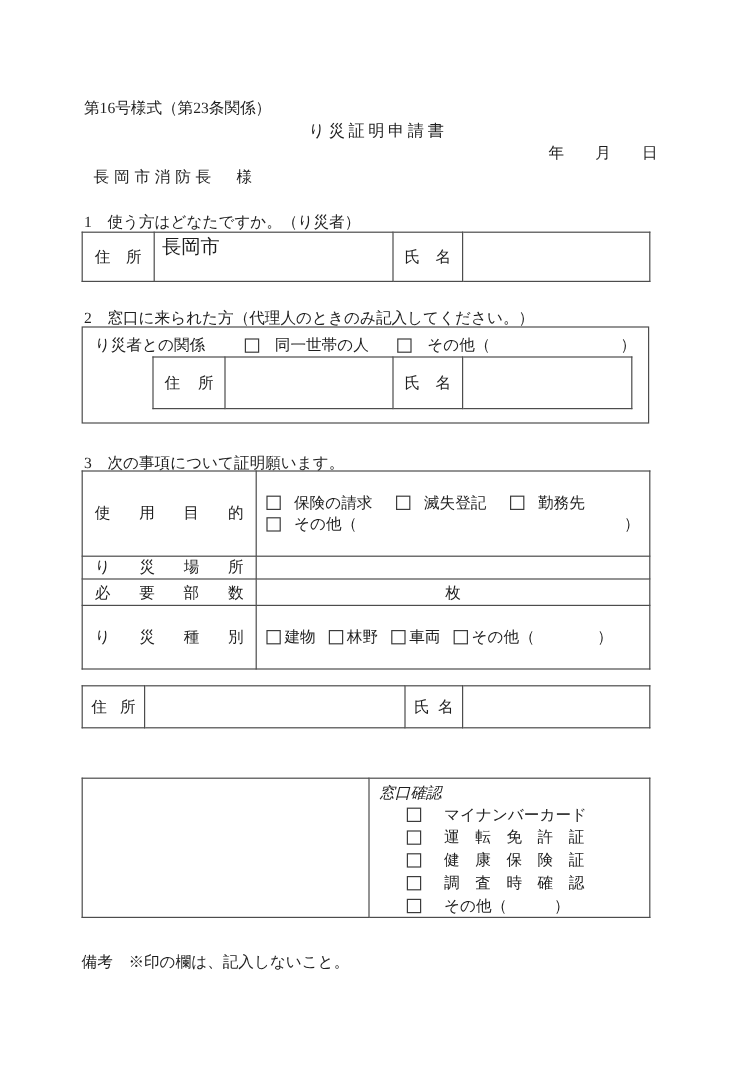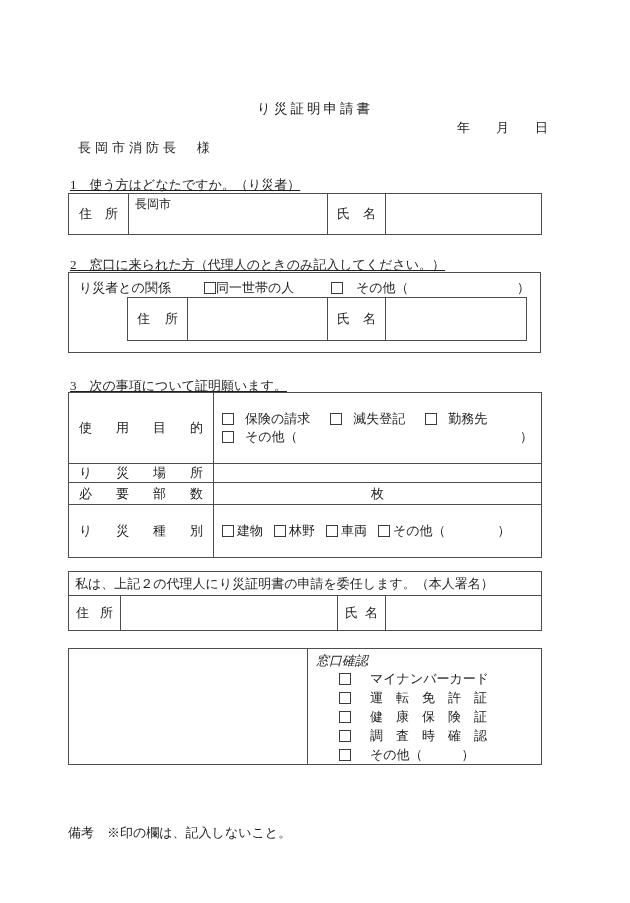--- a/index.html
+++ b/index.html
@@ -4,46 +4,46 @@
 <style>
   html,body { margin:0; padding:0; background:#ffffff; }
   .page {
     position:relative; width:630px; height:903px; background:#fff;
     font-family:"Liberation Serif","DejaVu Serif",serif;
     font-size:13px; color:#1e1e1e; overflow:hidden;
   }
   .abs { position:absolute; }
 
   
-  .heading { white-space:nowrap;text-decoration:underline; }
+  .heading { white-space:nowrap; }
   .form-number { left:70px; top:81px; }
   .title { left:0; right:0; top:100px; text-align:center; letter-spacing:3px; font-size:13.5px; }
   .date-line { top:119px; right:82px; white-space:nowrap; }
   .addressee { left:78px; top:139px; letter-spacing:4px; white-space:nowrap; }
   .s1-heading { left:70px; top:176px; }
   .s2-heading { left:70px; top:256px; }
   .s3-heading { left:70px; top:377px; }
   .s4-heading { left:70px; top:551px; }
-  .footer-note { left:68px; top:793px;margin-top:31px; }
+  .footer-note { left:68px; top:793px; }
 
   
   table { border-collapse:collapse; table-layout:fixed; }
   td { border:1px solid #4d4d4d; padding:0; vertical-align:middle; overflow:hidden; }
   .jlabel div { text-align:justify; text-align-last:justify; }
   .pad10 div { padding:0 10px; }
   .pad9 div  { padding:0 9px; }
   .pad7 div  { padding:0 7px; }
 
   .t1 { left:68px; top:193px; width:473px; }
   .t1 td { height:40px; }
   .t4 { left:68px; top:571px; width:473px; }
   .stamp { left:68px; top:648px; width:473px; }
 
   .val-topleft { vertical-align:top; }
-  .val-topleft span { display:block; padding:2px 6px; font-size:12px; }
+  .val-topleft span { display:block; padding:2px 6px; font-size:16px; }
 
   
   .s2-box { left:68px; top:272px; width:471px; height:79px; border:1px solid #4d4d4d; }
   .s2-box .rel-label { left:10px; top:6px; }
   .inner-t { position:absolute; left:58px; top:24px; width:399px; }
   .inner-t td { height:42px; }
   .s2-note { position:absolute; right:6px; top:62px; font-size:12.5px; white-space:nowrap; }
 
   
   .cb {
@@ -70,20 +70,21 @@
   .remarks-inner { padding:3px 0 0 0; }
   .win-label { padding-left:8px; height:17px;font-style:italic; }
   .chk-item { display:flex; align-items:center; padding-left:31px; height:19px; white-space:nowrap; }
   .chk-item .cb { margin-right:19px; }
 </style>
 </head>
 <body>
 
 <div class="page">
 
+  <div class="abs form-number">第16号様式（第23条関係）</div>
   <div class="abs title">り災証明申請書</div>
   <div class="abs date-line">年　　月　　日</div>
   <div class="abs addressee">長岡市消防長　様</div>
 
   <div class="abs heading s1-heading">1　使う方はどなたですか。（り災者）</div>
   <table class="abs t1">
     <colgroup>
         <col style="width:60px">
         <col style="width:199px">
         <col style="width:58px">
@@ -102,21 +103,21 @@
           </td>
       <td><span></span></td>
     </tr>
   </tbody>
     </table>
 
   <div class="abs heading s2-heading">2　窓口に来られた方（代理人のときのみ記入してください。）</div>
   <div class="abs s2-box">
     <span class="abs rel-label">り災者との関係</span>
     <span class="cb abs" style="left:135px; top:9px;"></span>
-    <span class="abs" style="left:147px; top:6px;text-align:center;">同一世帯の人</span>
+    <span class="abs" style="left:160px; top:6px;text-align:center;">同一世帯の人</span>
     <span class="cb abs" style="left:262px; top:9px;"></span>
     <span class="abs" style="left:287px; top:6px;">その他（</span>
     <span class="abs" style="left:448px; top:6px;">）</span>
 
     <table class="inner-t">
       <colgroup>
           <col style="width:60px">
           <col style="width:140px">
           <col style="width:58px">
           <col style="width:141px">
@@ -212,23 +213,20 @@
     </table>
 
   <table class="abs t4">
     <colgroup>
         <col style="width:52px">
         <col style="width:217px">
         <col style="width:48px">
         <col style="width:156px">
       </colgroup>
     <tbody>
-        <tr style="height:24px">
-      <td colspan="4" style="padding:0 6px">私は、上記２の代理人にり災証明書の申請を委任します。（本人署名）</td>
-    </tr>
     <tr style="height:35px">
       <td class="jlabel pad7">
             <div>住 所</div>
           </td>
       <td></td>
       <td class="jlabel pad7">
             <div>氏 名</div>
           </td>
       <td></td>
     </tr>

